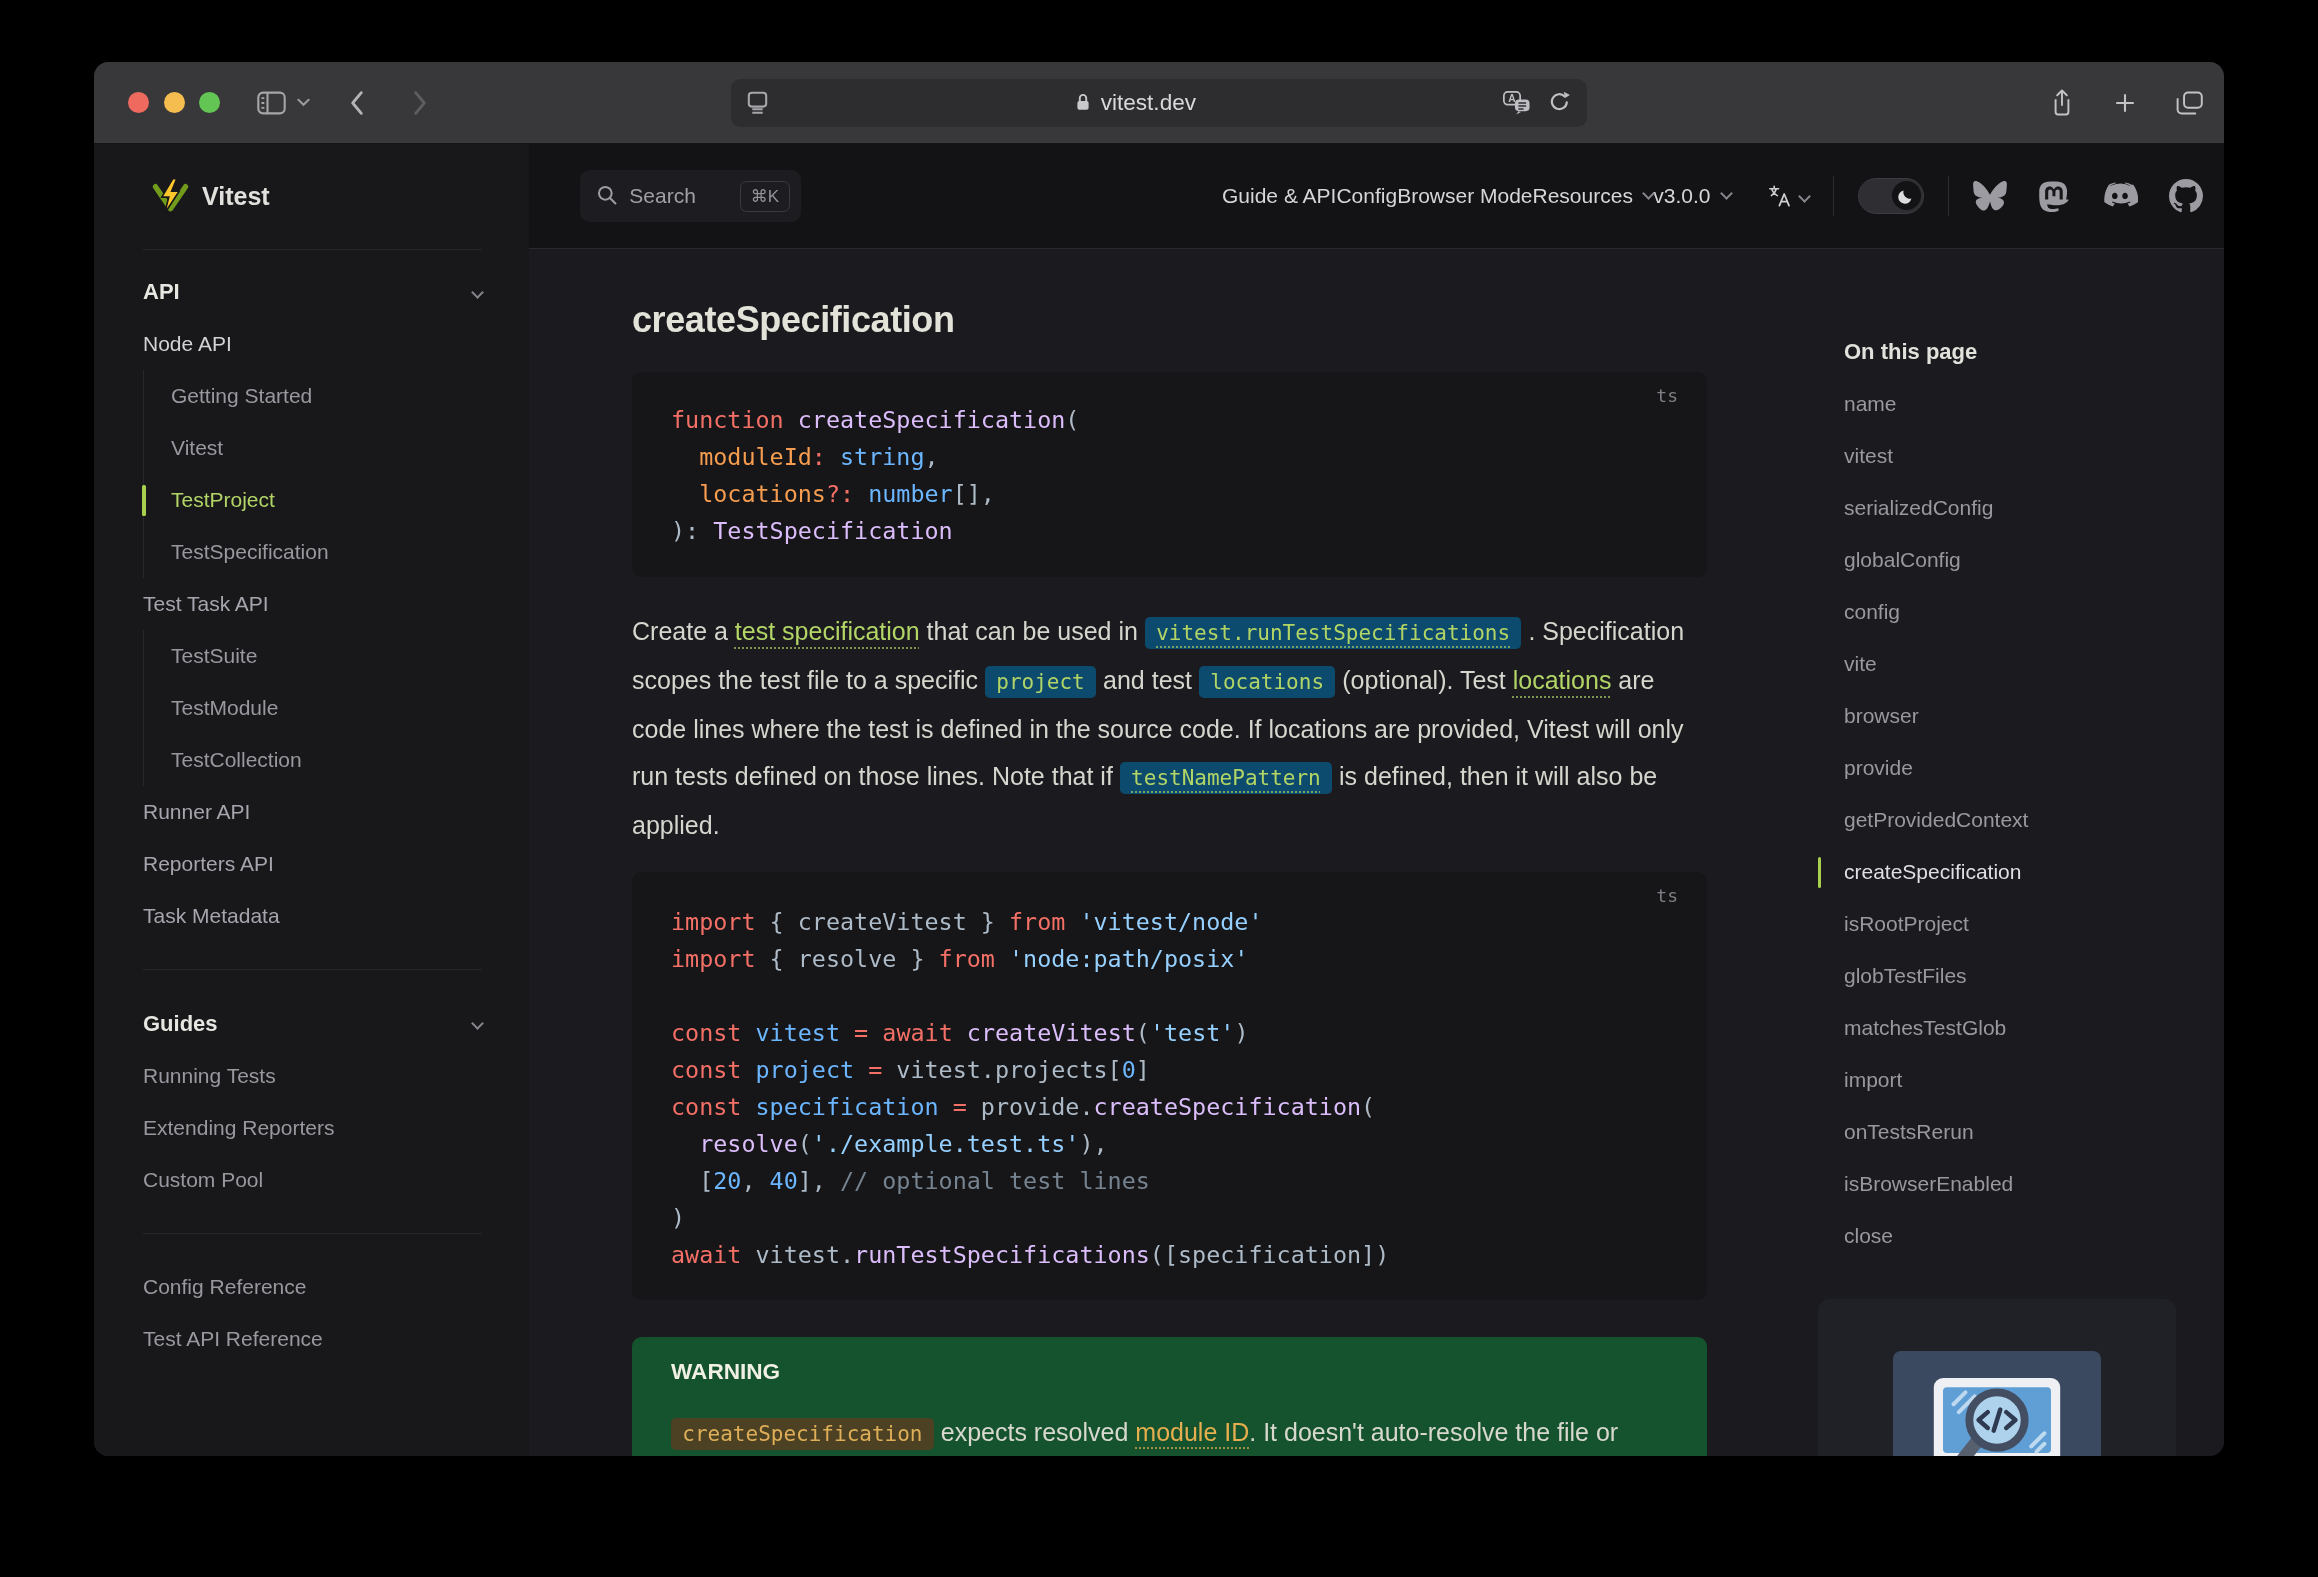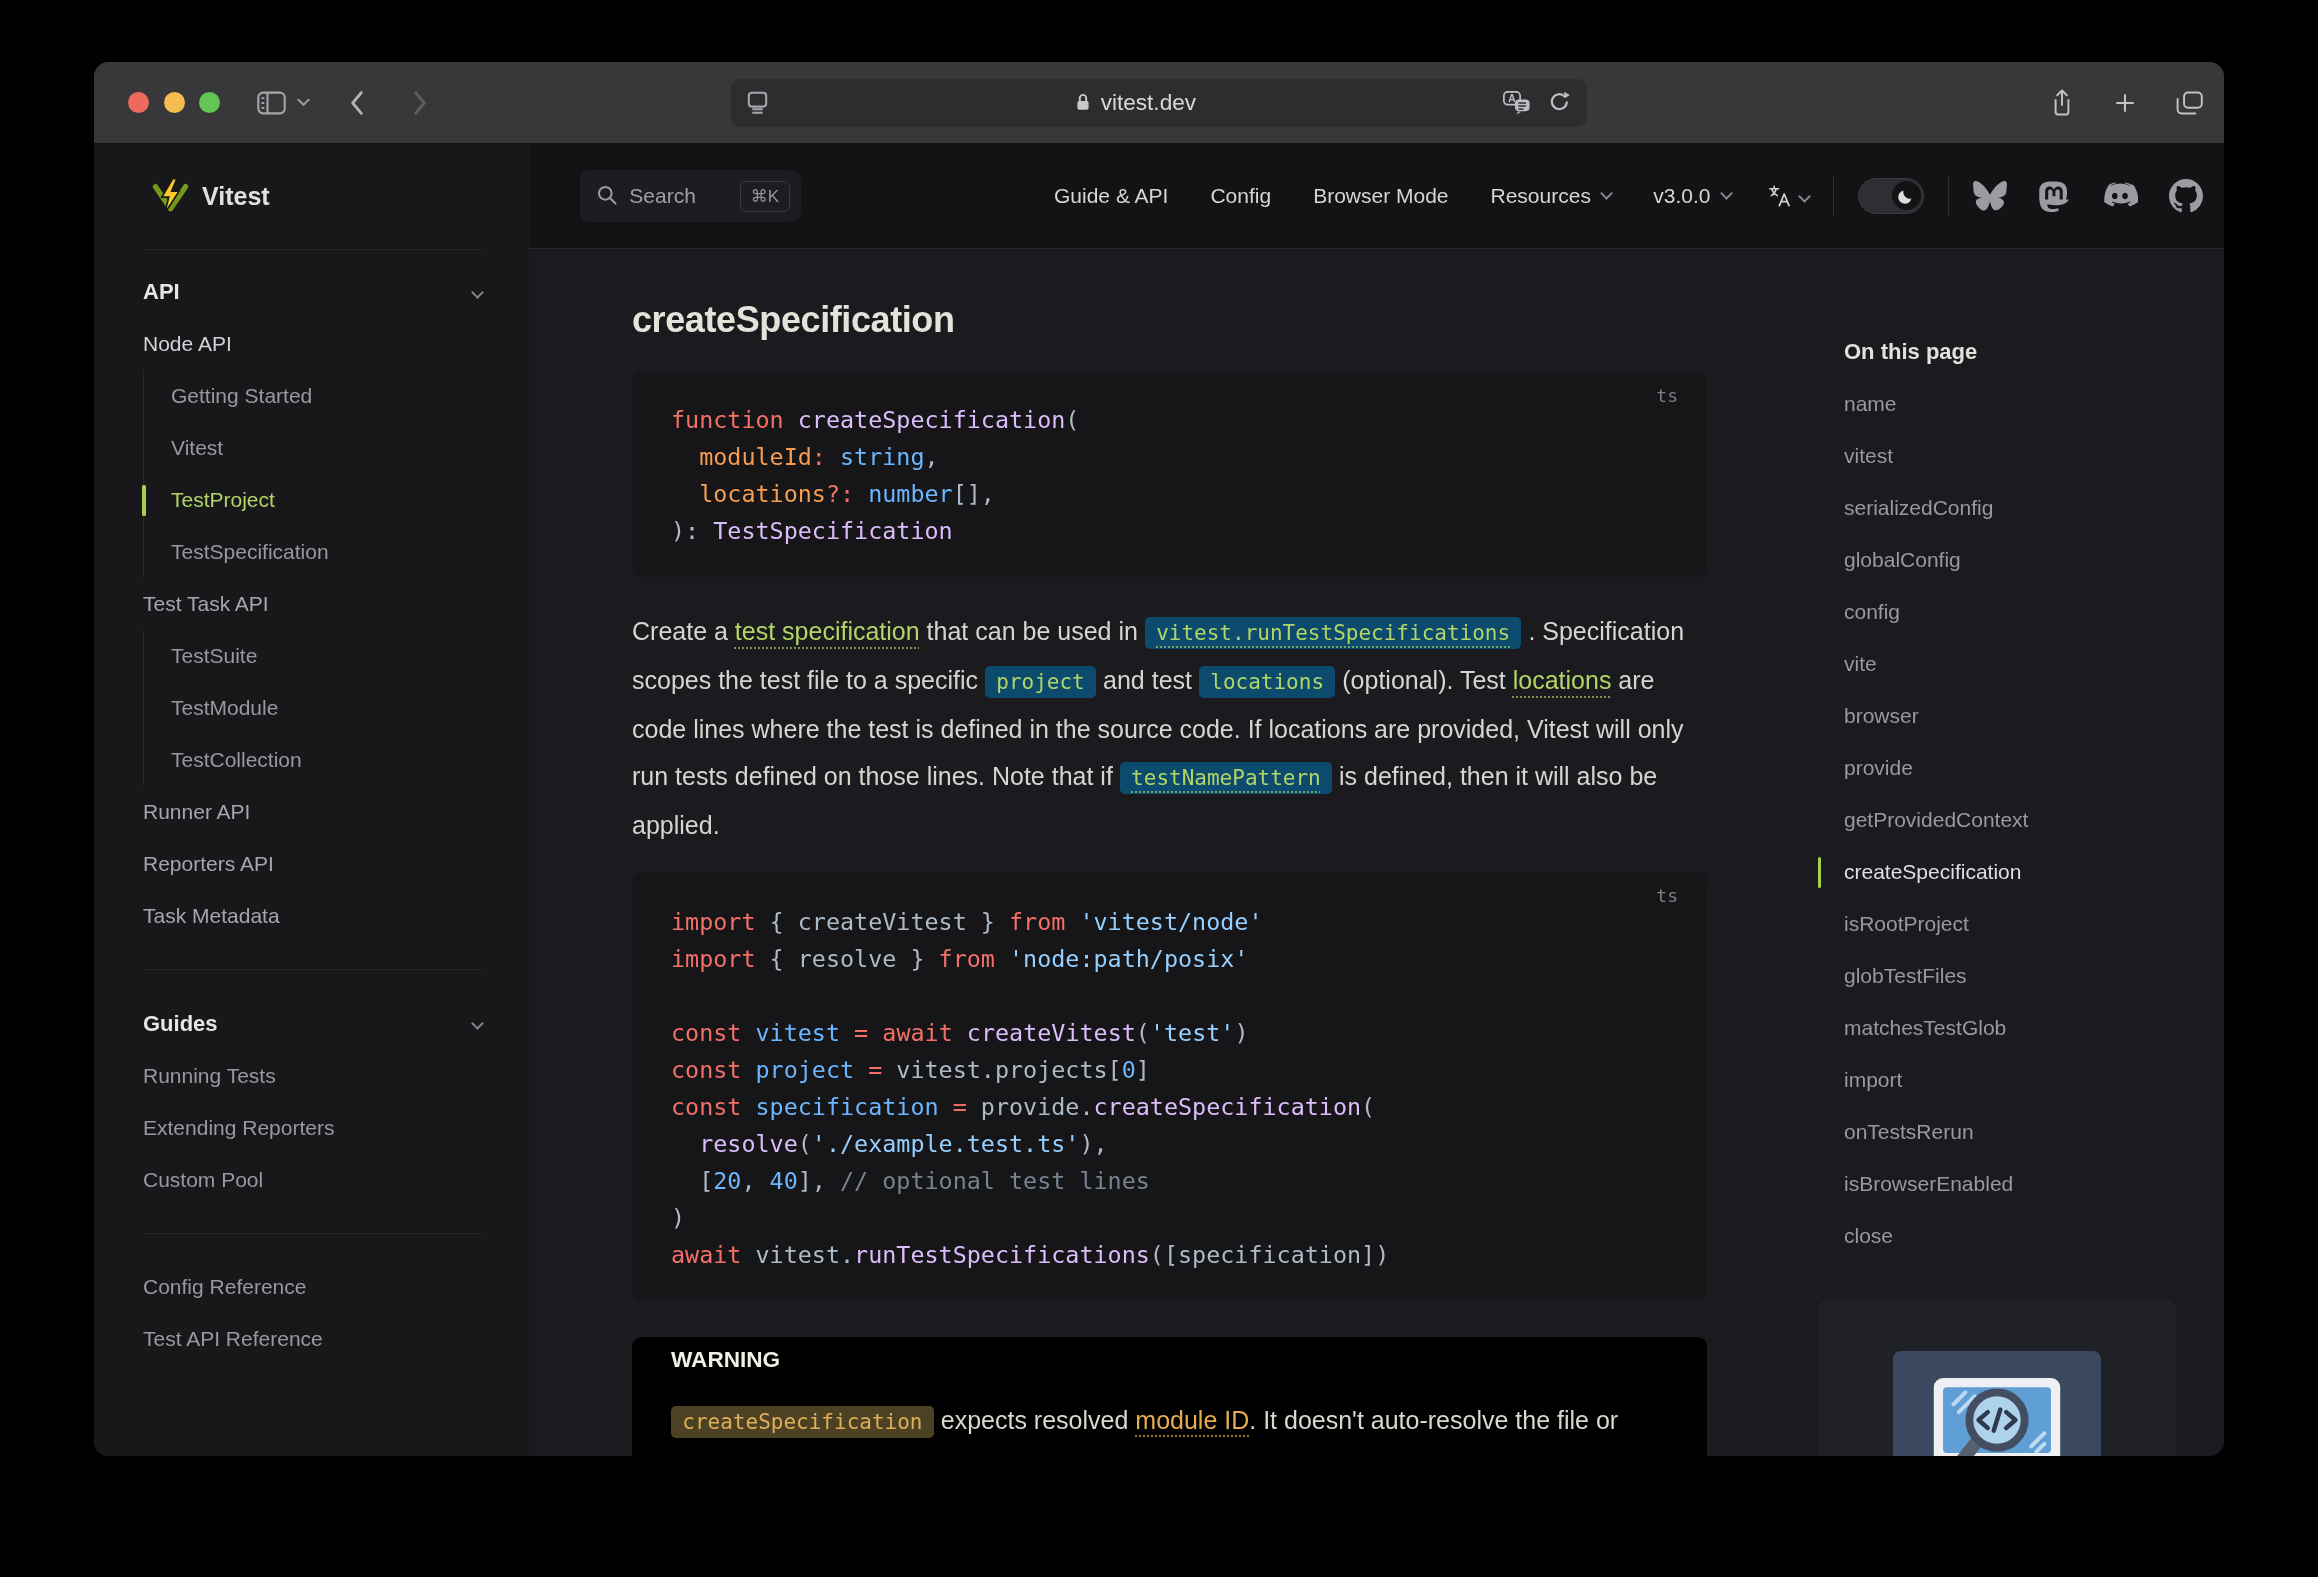--- a/index.html
+++ b/index.html
@@ -43,21 +43,21 @@
     width: 3.2px; height: 31px; background: #a8cf4e; border-radius: 1.6px; }
   .sdivider { height: 0.8px; background: #27272a; margin: 27.4px 0; }
 
   .navbar { position: absolute; left: 435px; right: 0; top: 0; height: 105px; background: #131316;
     border-bottom: 0.8px solid #2a2a2e; display: flex; align-items: center; }
   .search-pill { margin-left: 51px; width: 221px; height: 52px; border-radius: 9.7px; background: #1d1d21;
     display: flex; align-items: center; padding: 0 11.3px 0 16px; cursor: pointer; justify-content: flex-end; }
   .search-label { font-size: 21px; color: #9fa0a6; margin-left: 11.3px; }
   .kbd { margin-left: auto; border: 1.2px solid #3a3a3f; border-radius: 6.5px; padding: 4px 9.7px;
     font-size: 17px; color: #929299; }
-  .nav-links { margin-left: auto; display: flex; align-items: flex-start; gap: 42px; }
+  .nav-links { margin-left: auto; display: flex; align-items: flex-start; }
   .nav-link { display: flex; align-items: center; font-size: 21px; color: #d6d6d9; cursor: pointer; }
   .chev { display: inline-block; width: 9px; height: 9px; border-right: 2px solid #85858c;
     border-bottom: 2px solid #85858c; transform: rotate(45deg); }
   .nav-link .chev { margin-left: 11.3px; margin-top: -4.8px; }
   .nav-right { display: flex; align-items: center; margin: 0 21px 0 36px; }
   .vdiv { width: 0.8px; height: 40px; background: #2c2c30; margin: 0 24px; }
   .lang-btn { display: flex; align-items: center; gap: 9.7px; cursor: pointer; }
   .toggle { position: relative; width: 66px; height: 36px; border-radius: 18px; background: #2e2e33;
     border: 0.8px solid #3a3a3f; cursor: pointer; }
   .knob { position: absolute; right: 2.4px; top: 2.4px; width: 29px; height: 29px; border-radius: 50%;
@@ -81,21 +81,21 @@
   .tk-c { color: #768390; } .tk-p { color: #adbac7; } .tk-v { color: #f69d50; }
 
   .para { margin-top: 31px; font-size: 25px; line-height: 47px; color: #d6d6cf; }
   .inline-code { font-family: "DejaVu Sans Mono", monospace; font-size: 21px; background: #0c4a6e;
     padding: 4px 11.3px; border-radius: 4.8px; color: #b2d566; }
   a.green-link { color: #b2d566; text-decoration: underline; text-decoration-style: dotted;
     text-decoration-color: rgba(178,213,102,.65); text-decoration-thickness: 1.6px; text-underline-offset: 7.3px; }
   a.code-green { text-decoration: underline; text-decoration-style: dotted;
     text-decoration-color: rgba(178,213,102,.65); text-decoration-thickness: 1.6px; text-underline-offset: 5.7px; }
 
-  .warning { margin-top: 37px; background: #000000; border-radius: 9.7px; padding: 8px 39px 32px; }
+  .warning { margin-top: 37px; background: #14532d; border-radius: 9.7px; padding: 20px 39px 32px; }
   .warning-title { font-size: 22.6px; line-height: 29px; font-weight: 700; color: #f0f0e4; margin-bottom: 22.6px; }
   .warning-text { font-size: 25px; line-height: 47px; color: #d8d8cf; }
   .warn-code { font-family: "DejaVu Sans Mono", monospace; font-size: 21px; background: #4c4223;
     color: #deae58; padding: 4px 11.3px; border-radius: 4.8px; }
   a.warn-link { color: #e6ae4f; text-decoration: underline; text-decoration-style: dotted;
     text-decoration-color: rgba(230,174,79,.65); text-decoration-thickness: 1.6px; text-underline-offset: 7.3px; }
 
   
   .aside { position: absolute; left: 1724px; top: 105px; width: 379px; bottom: 0; }
   .aside-title { margin-top: 86px; padding-left: 26px; font-size: 22px; font-weight: 700;

